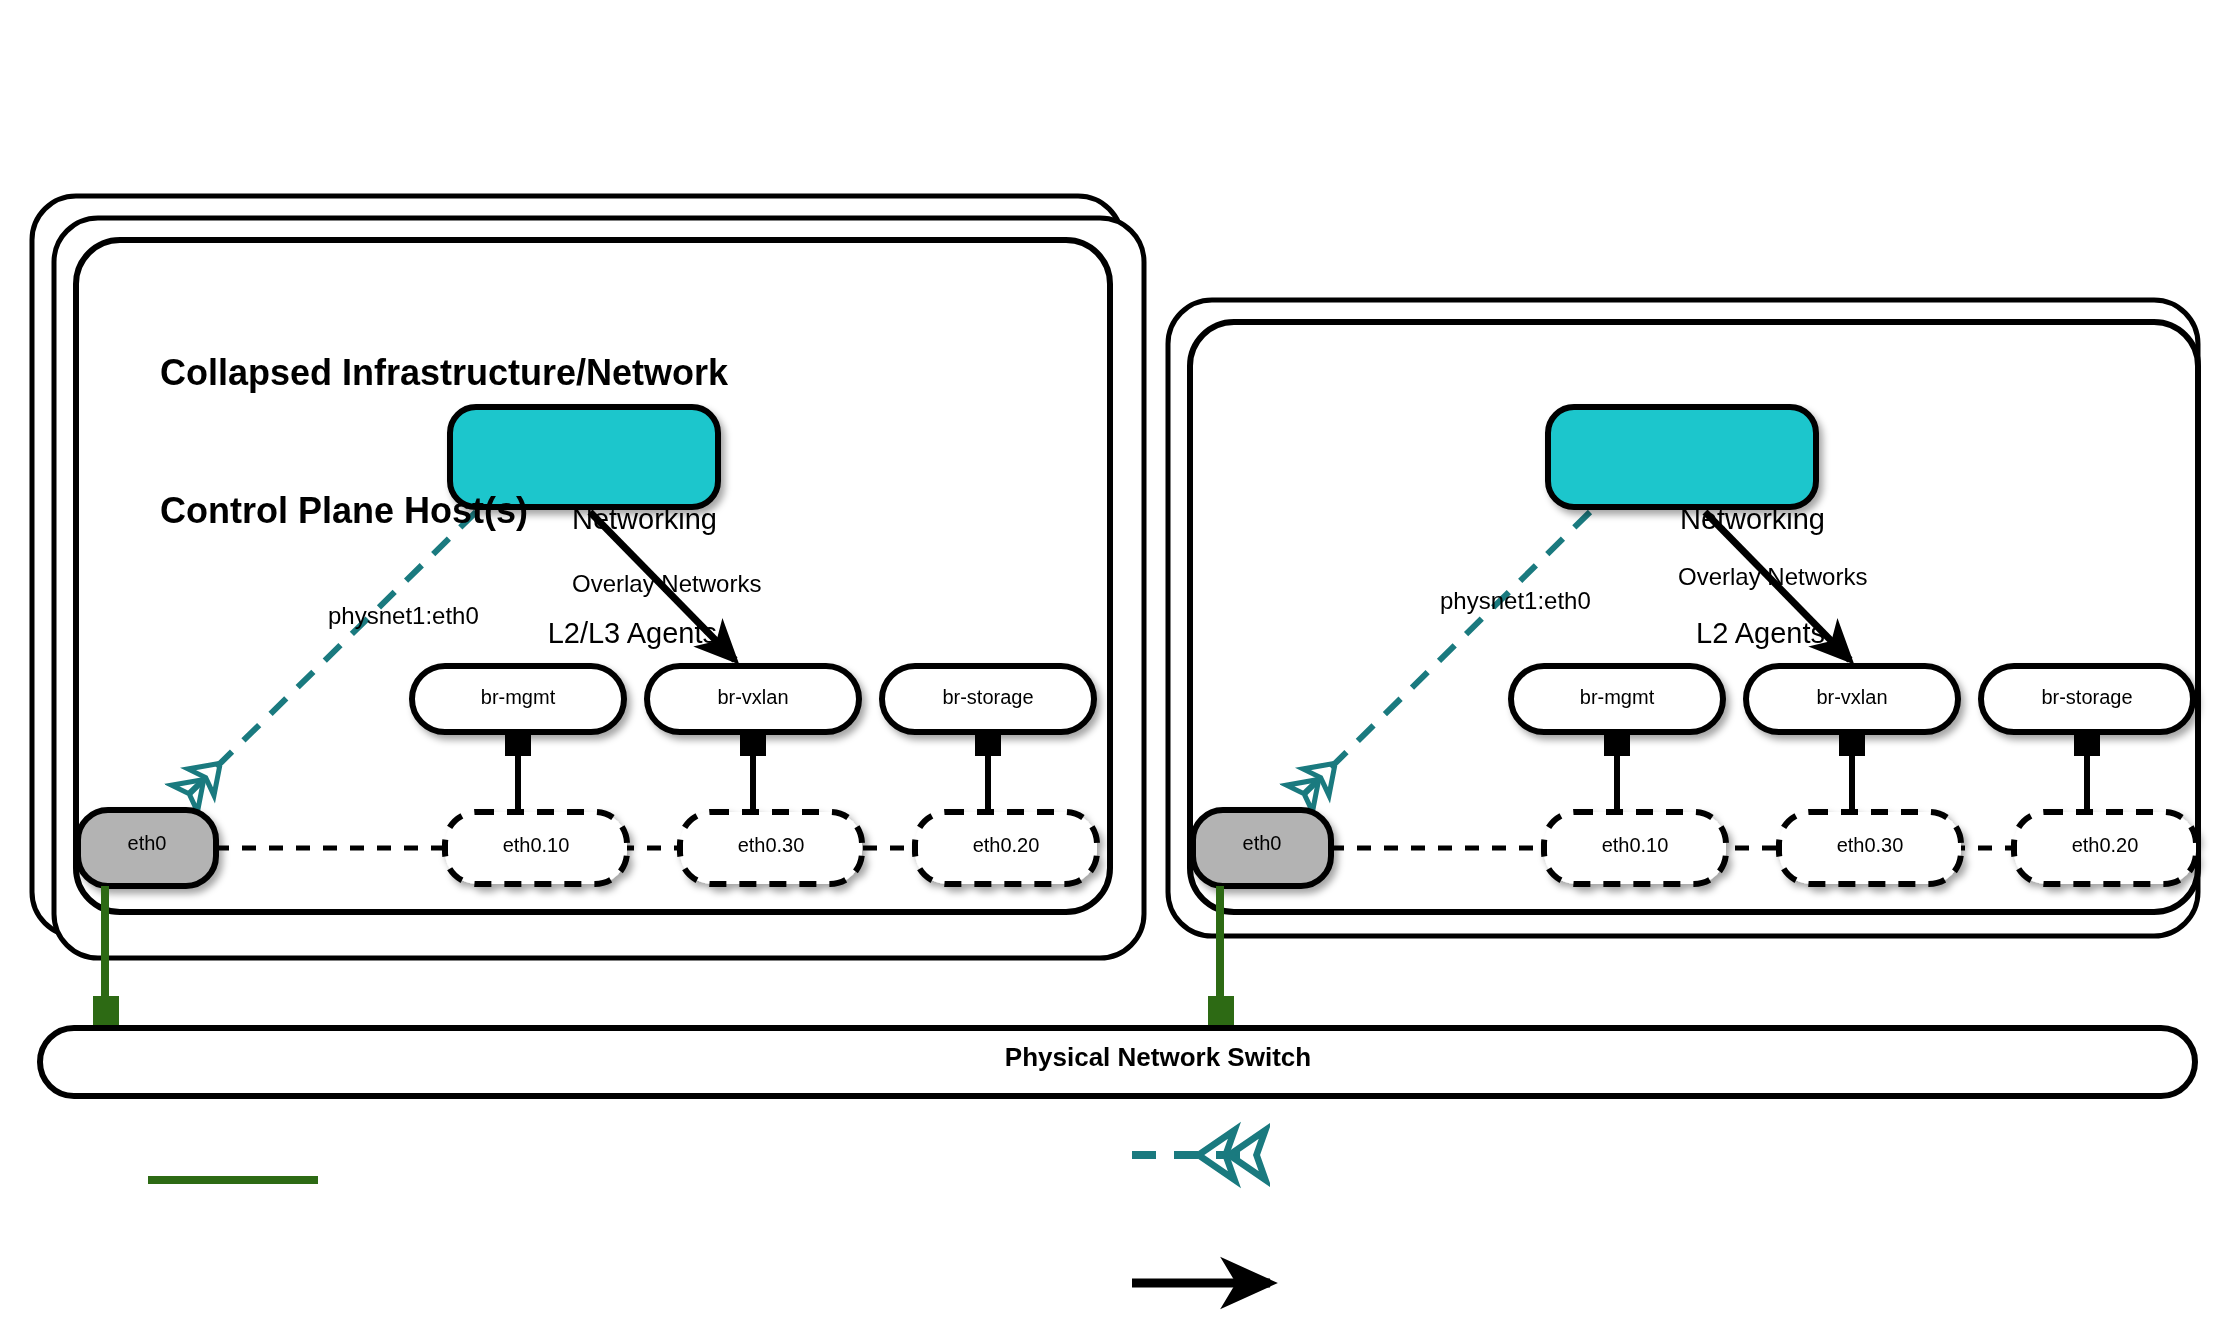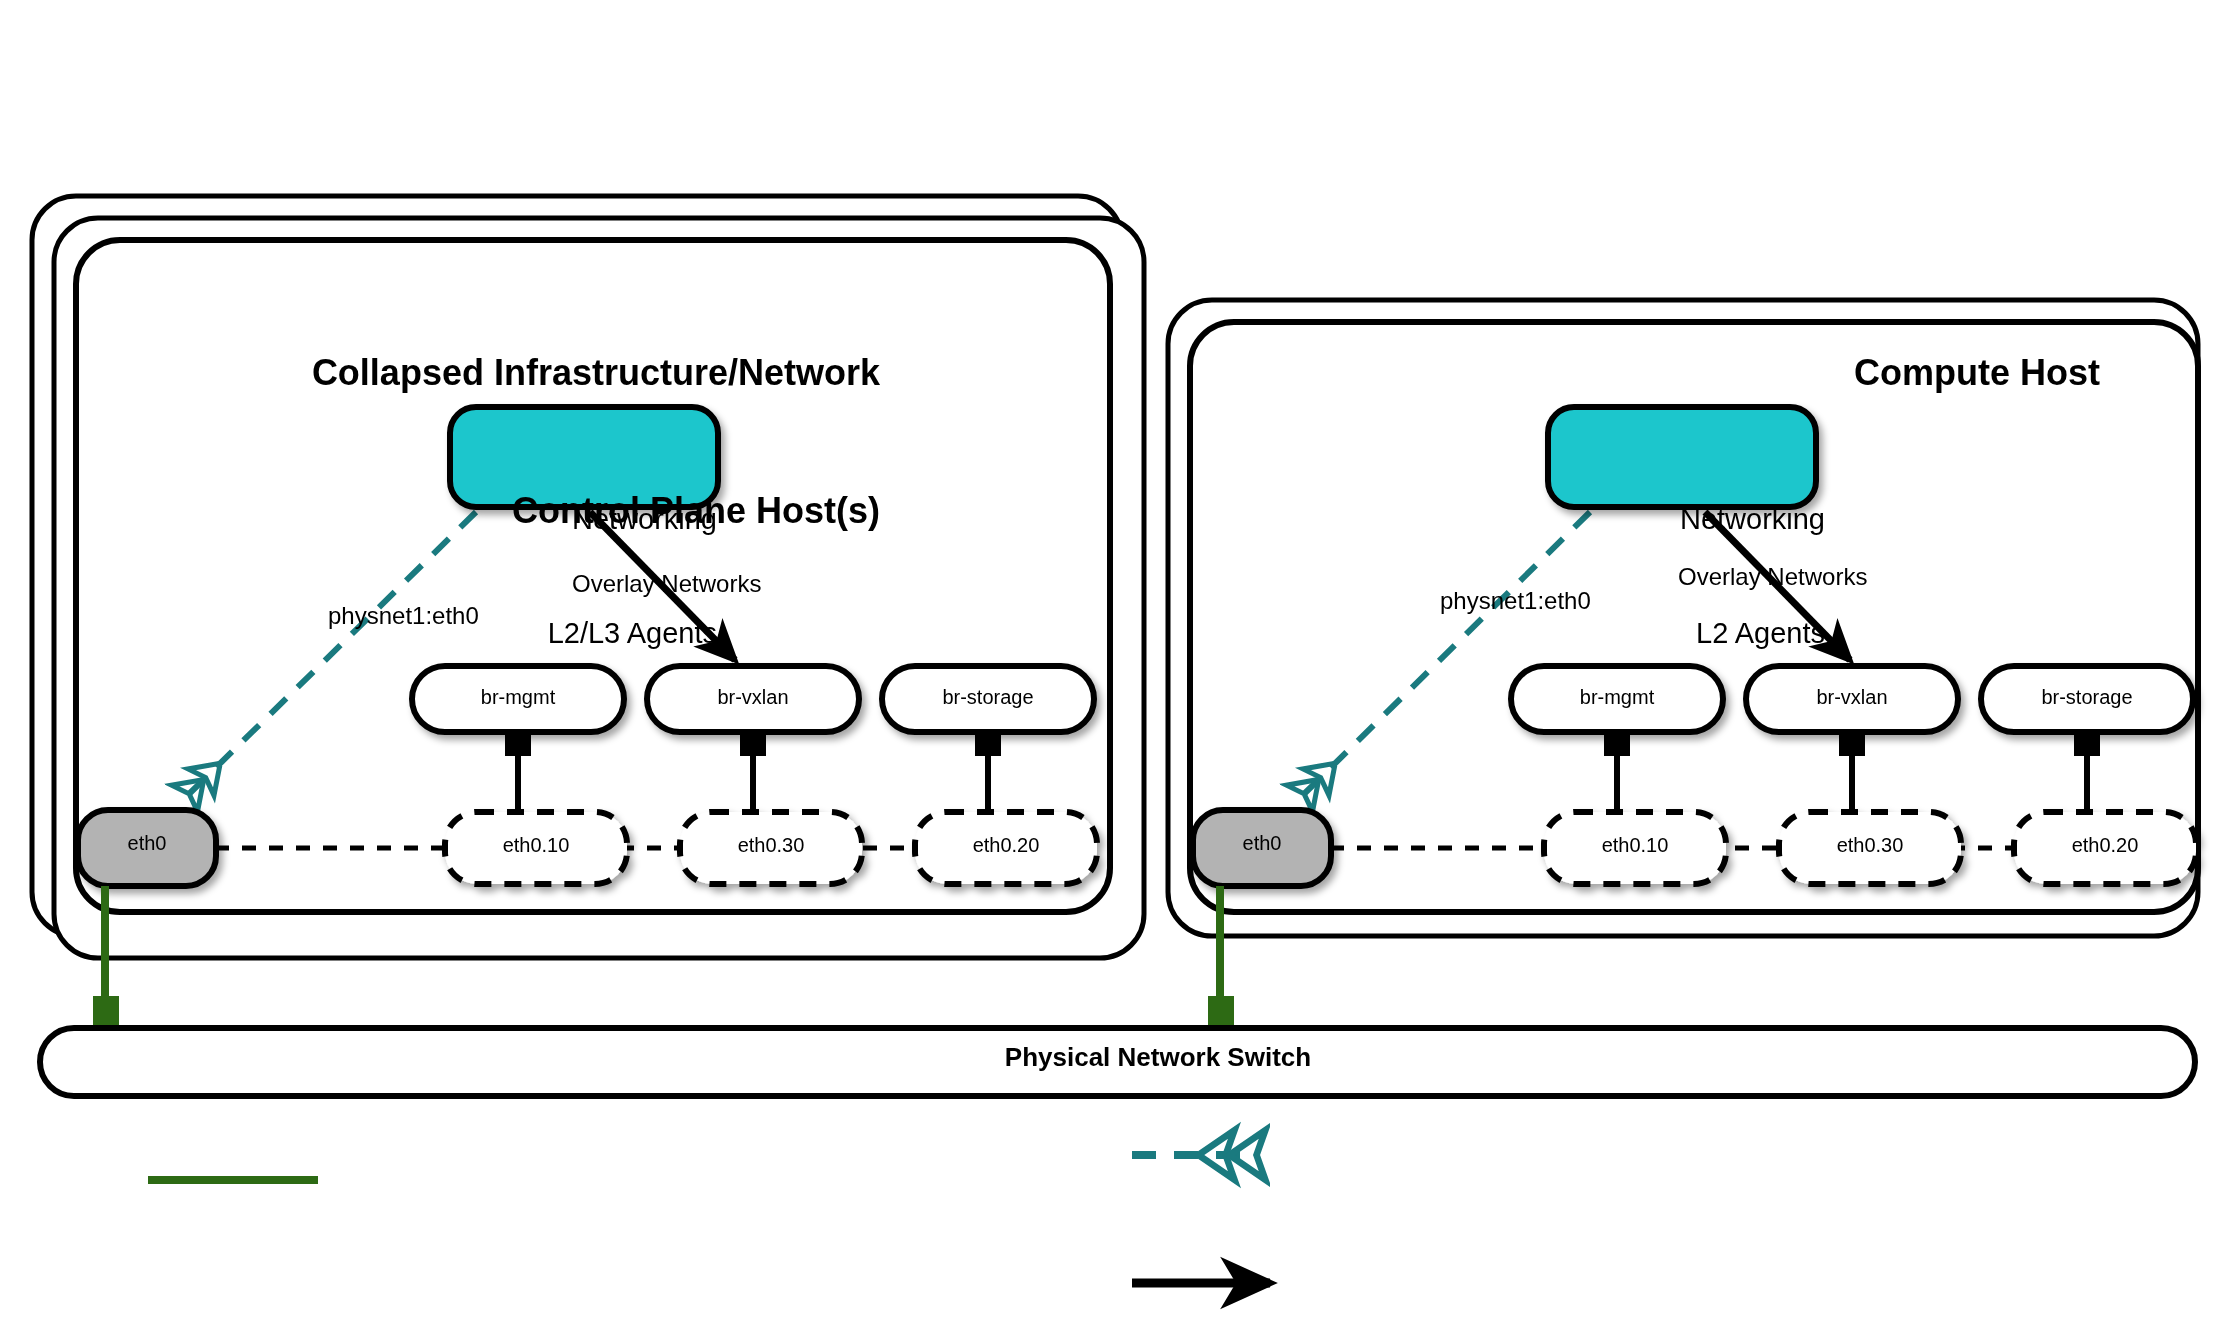--- a/index.html
+++ b/index.html
@@ -30,21 +30,21 @@
   .diagram-title {
     left: 0;
     top: 42px;
     width: 2228px;
     text-align: center;
     font-size: 50px;
     font-weight: bold;
     letter-spacing: -0.3px;
   }
   .host-title {
-    text-align: right;
+    text-align: left;
     font-size: 36px;
     font-weight: bold;
     line-height: 46px;
   }
   #host-left-title { left: 160px; top: 258px; width: 720px; }
   #host-right-title { left: 1360px; top: 350px; width: 740px; }
 
   .agent-label {
     text-align: right;
     font-size: 29px;
@@ -178,21 +178,20 @@
 
     <line x1="1132" y1="1283" x2="1270" y2="1283" stroke="#000000" stroke-width="9" marker-end="url(#arrow-black)"></line>
   </svg>
 
 
   <div class="overlay-text host-title" id="host-left-title">
     <div>Collapsed Infrastructure/Network</div>
     <div>Control Plane Host(s)</div>
   </div>
 
-  <div class="overlay-text host-title" id="host-right-title">Compute Host</div>
 
   <div class="overlay-text agent-label" id="agent-left-label">
     <div>Networking</div>
     <div>L2/L3 Agents</div>
   </div>
 
   <div class="overlay-text agent-label" id="agent-right-label">
     <div>Networking</div>
     <div>L2 Agents</div>
   </div>

